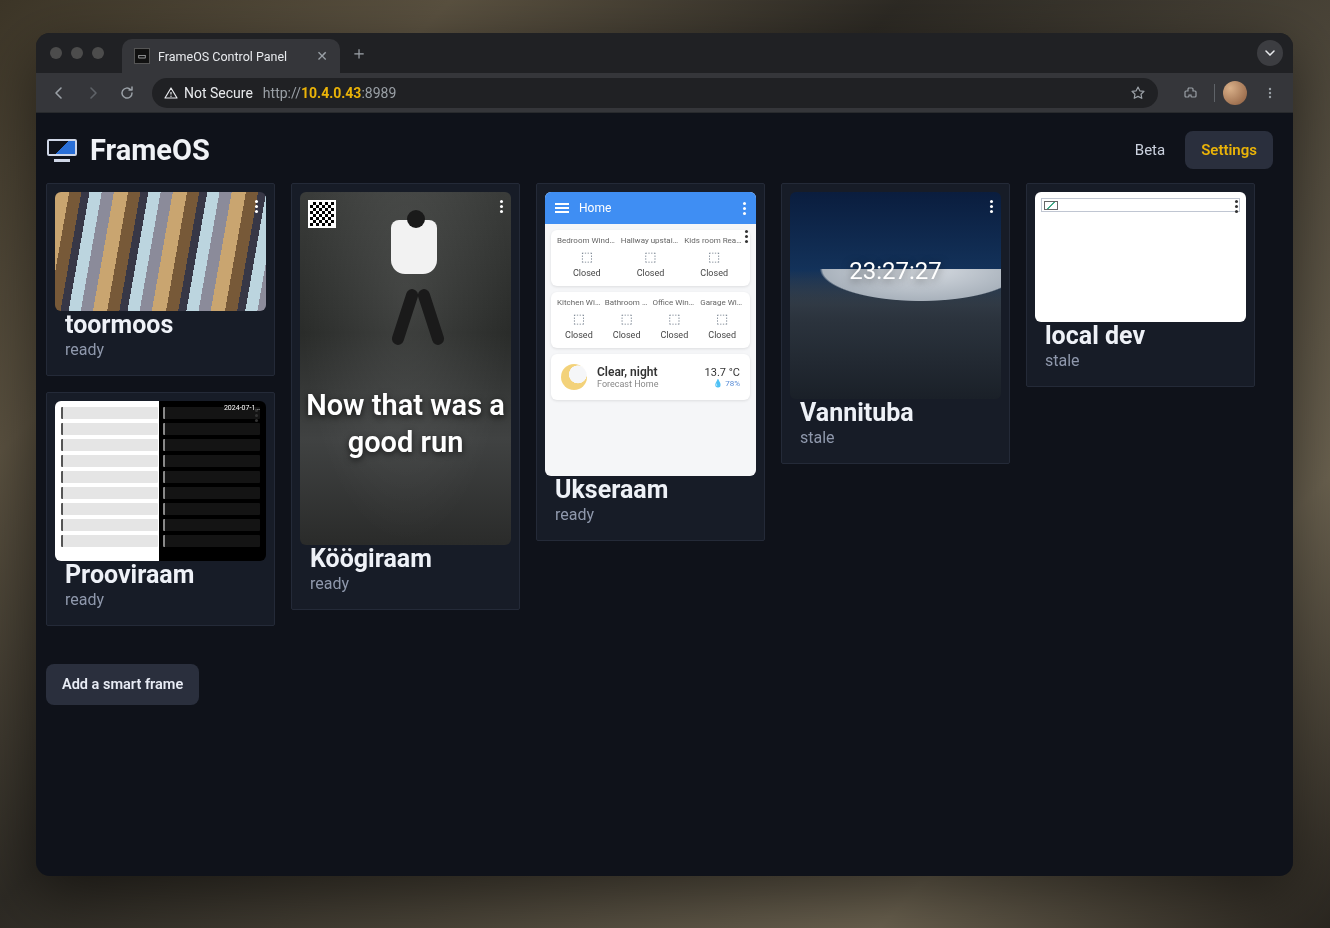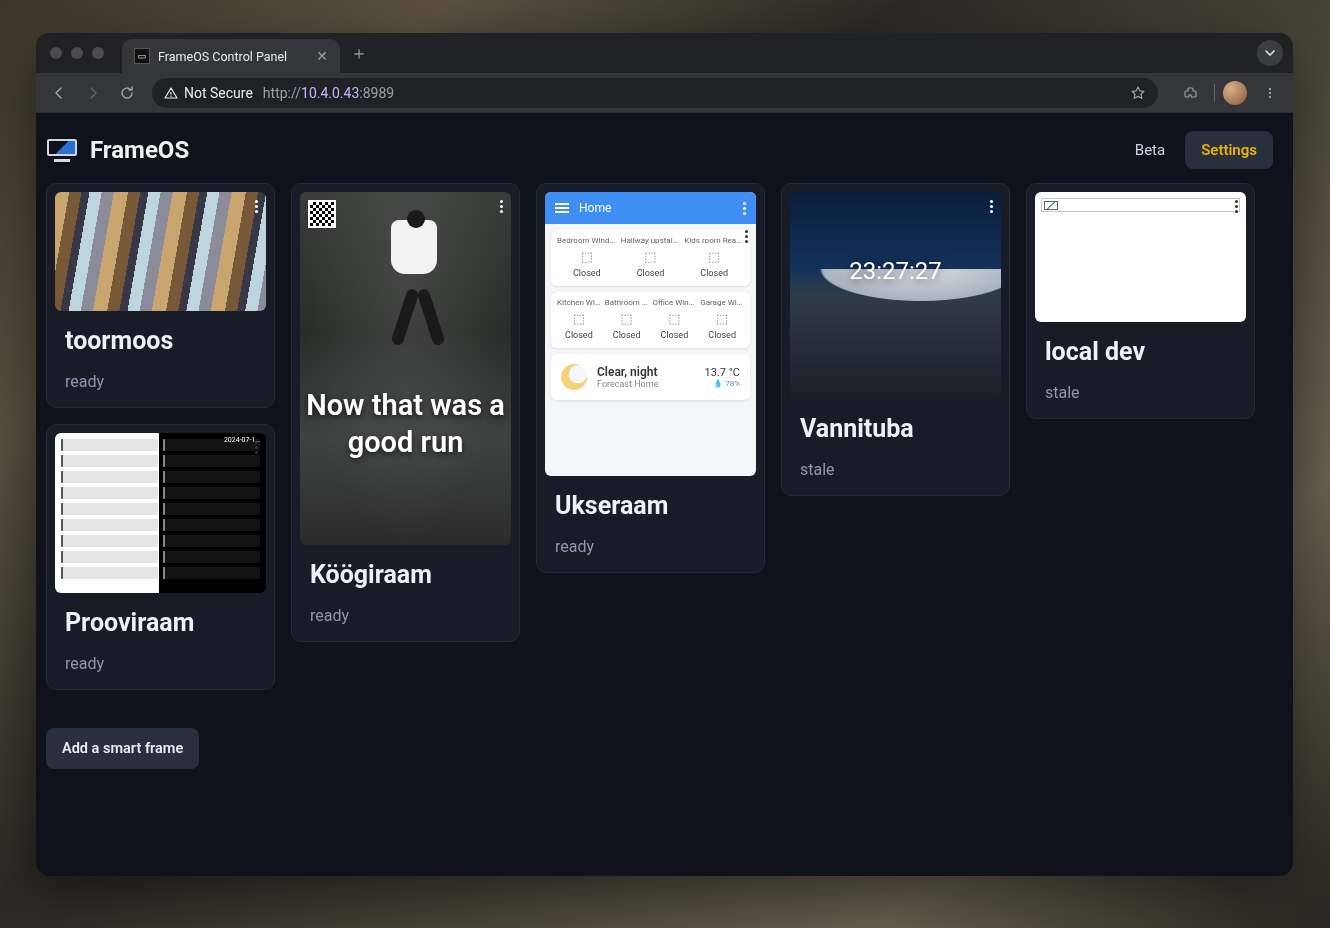--- a/index.html
+++ b/index.html
@@ -89,21 +89,21 @@
     display: flex;
     align-items: center;
     padding: 0 12px;
     gap: 10px;
     color: #e8eaed;
     font-size: 14px;
     margin: 0 6px;
   }
   .not-secure-wrap { display: flex; align-items: center; gap: 6px; color: #e8eaed; }
   .url { color: #9aa0a6; }
-  .url .host { color: #c4b5fd; }
+  .url .host { color: #eab308; font-weight: bold; }
   .toolbar-right { display: flex; align-items: center; gap: 8px; margin-left: 8px; }
   .avatar { width: 24px; height: 24px; border-radius: 50%; background: radial-gradient(circle at 30% 30%, #d9b089, #8a5a3c); }
 
   
   .page {
     flex: 1;
     background: #0f121a;
     overflow: auto;
     color: #e3e7ef;
   }
@@ -117,44 +117,44 @@
     width: 32px; height: 24px; position: relative;
   }
   .logo-screen {
     position: absolute; inset: 1px 1px 6px 1px; border: 2px solid #cfd6e6;
     background: linear-gradient(135deg, transparent 50%, #2a6fd6 50%);
     border-radius: 2px;
   }
   .logo-stand {
     position: absolute; bottom: 0; left: 8px; right: 8px; height: 3px; background: #cfd6e6;
   }
-  .logo-text { font-size: 24px; font-weight: 700; color: #f0f2f6; }
+  .logo-text { font-size: 29px; font-weight: 700; color: #f0f2f6; }
   .header-right { margin-left: auto; display: flex; align-items: center; gap: 10px; margin-right: 10px; }
   .beta-link { color: #cbd1de; font-size: 15px; cursor: pointer; padding: 8px 10px; }
   .settings-btn {
     background: #2a2f3d; color: #eab308; font-size: 15px; font-weight: 600;
     padding: 10px 16px; border-radius: 8px; cursor: pointer;
   }
 
   .grid {
     display: flex;
     align-items: flex-start;
     gap: 16px;
     padding: 0 10px 16px 10px;
   }
   .col { width: 229px; flex-shrink: 0; display: flex; flex-direction: column; gap: 16px; }
 
   .card {
     background: #171c27;
     border: 1px solid #242a38;
-    border-radius: 10px;
+    border-radius: 2px;
     padding: 8px 8px 14px 8px;
     display: flex;
     flex-direction: column;
-    gap: 16px;
+    gap: 0;
     position: relative;
   }
   .thumb {
     width: 100%;
     border-radius: 6px;
     background: #222;
     position: relative;
     overflow: hidden;
   }
   .thumb .kebab {

